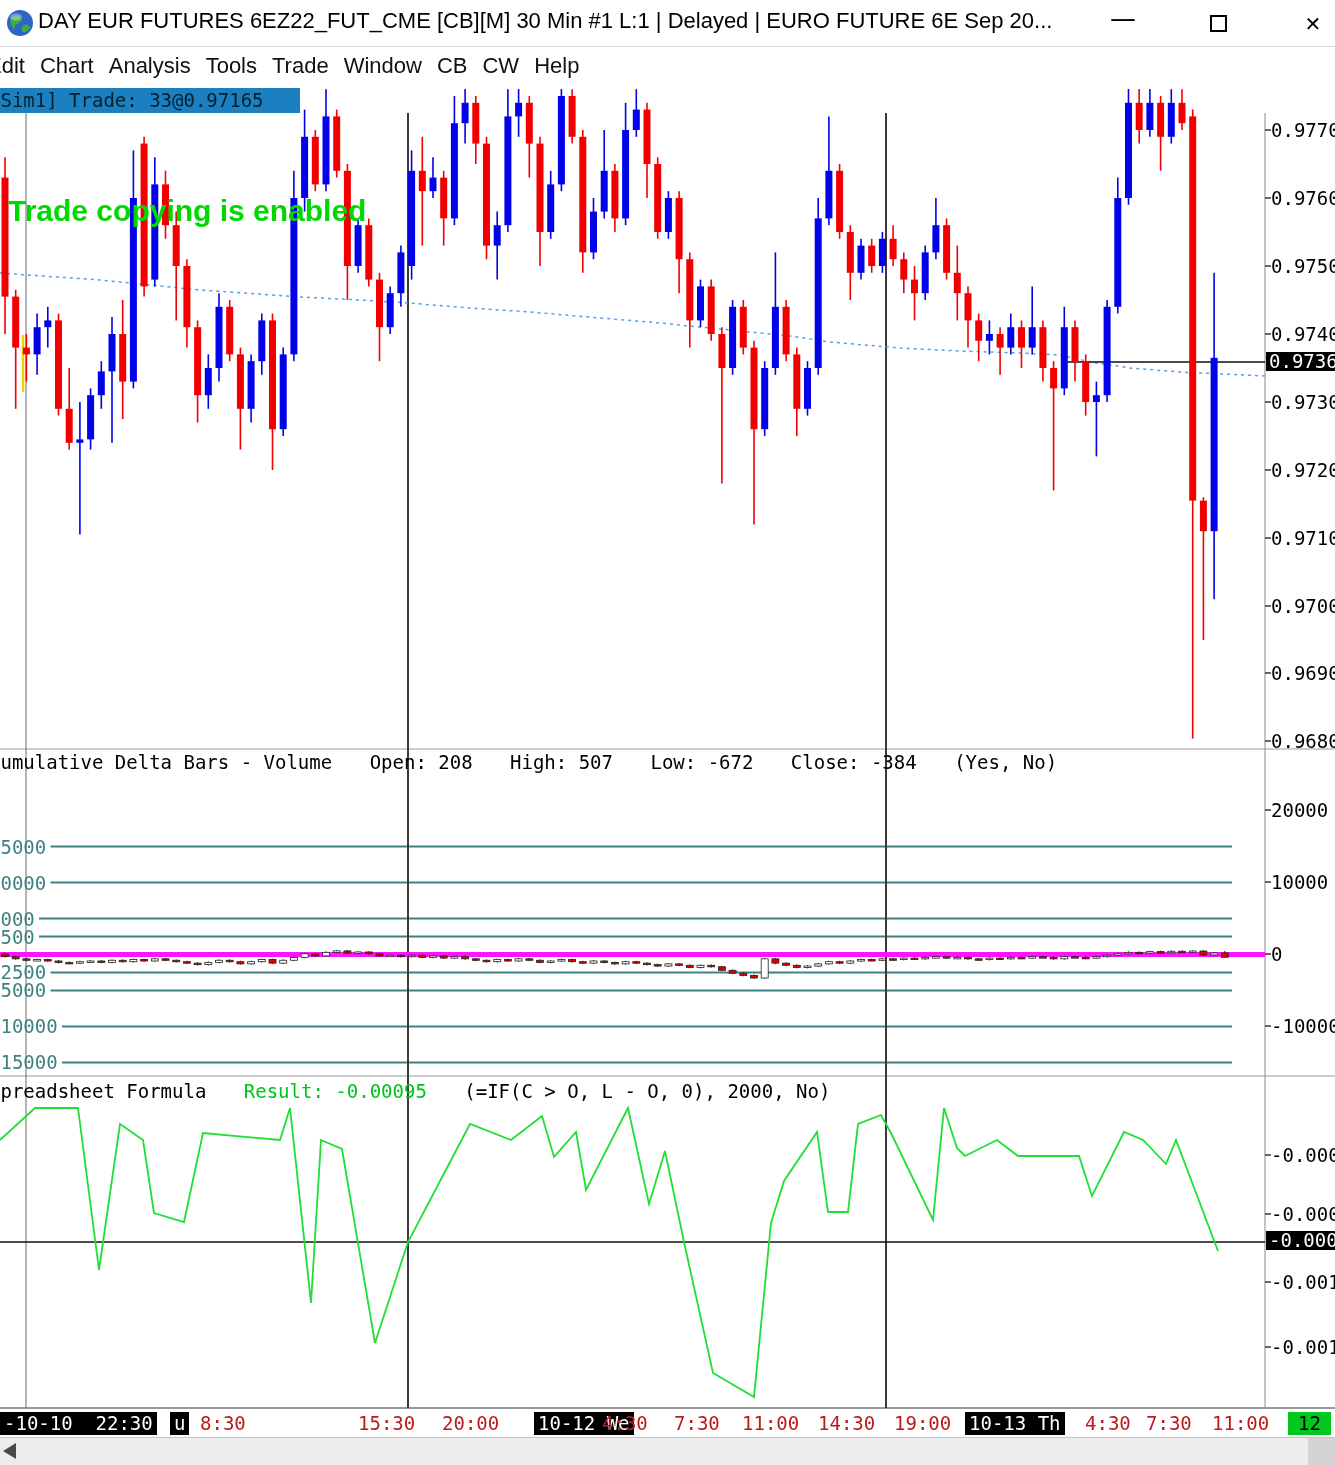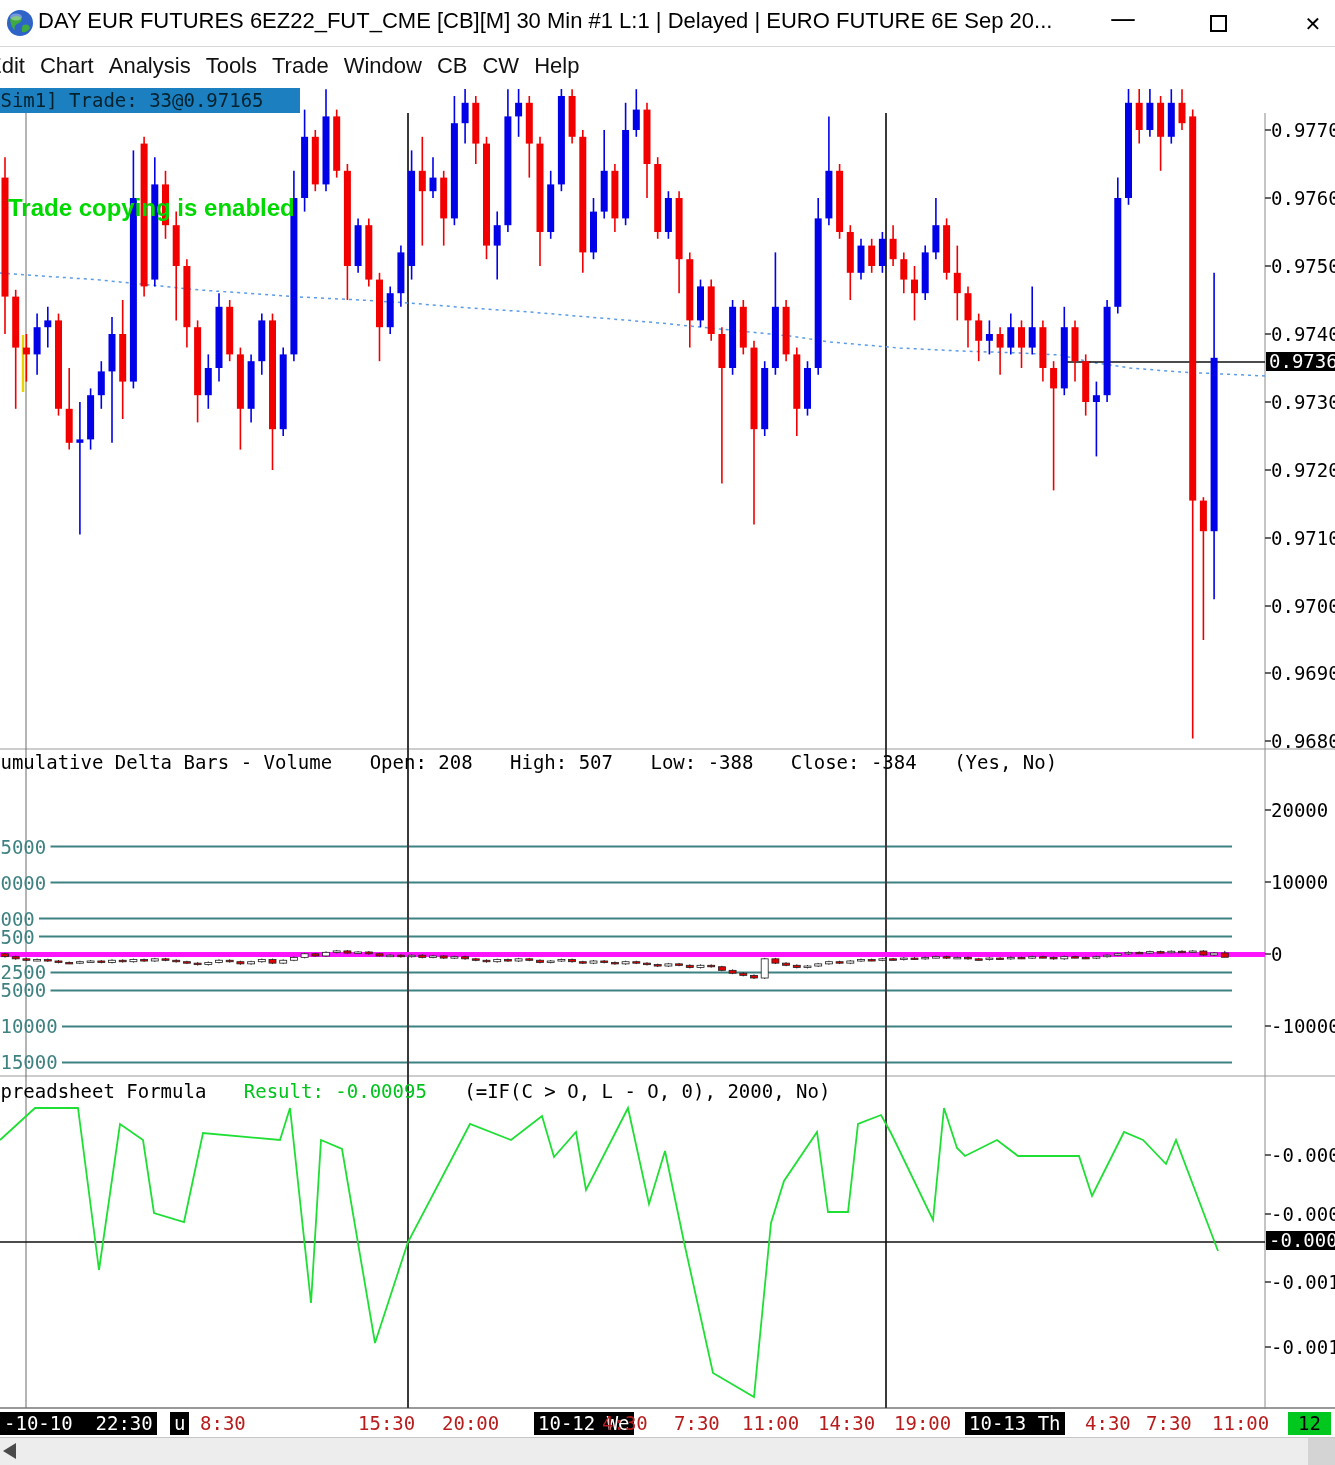--- a/index.html
+++ b/index.html
@@ -15,21 +15,21 @@
   #btn-close{left:1290px}
   #max-glyph{display:inline-block;width:17px;height:17px;border:2px solid #000;margin-top:5px}
   
   #menubar{left:0;top:47px;width:1335px;height:41px;background:#fff;z-index:40;font-family:"Liberation Sans",sans-serif;font-size:22px;color:#111;white-space:nowrap;padding-top:6px}
   .menu-item{display:inline-block;margin-right:15px}
   
   #sim-box{left:0;top:88px;width:300px;height:25px;background:#1b7fc0;color:#00222f;font-size:19px;line-height:25px;z-index:30;overflow:hidden;white-space:nowrap}
   #sim-inner{position:relative;left:-11px}
   #symbol-label{left:304px;top:88px;height:25px;background:#fff;color:#000;font-size:19px;line-height:25px;z-index:30;padding:0 10px 0 2px;white-space:nowrap}
   
-  #trade-copy-msg{left:8px;top:194px;font-family:"Liberation Sans",sans-serif;font-weight:bold;font-size:24px;color:#00d900;z-index:25;white-space:nowrap}
+  #trade-copy-msg{left:8px;top:194px;font-family:"Liberation Sans",sans-serif;font-weight:bold;font-size:30px;color:#00d900;z-index:25;white-space:nowrap}
   
   #chart-svg{left:0;top:0;z-index:5}
   
   .ax-label{color:#000;font-size:19px;line-height:19px;z-index:10;white-space:pre}
   .teal{color:#3e8181}
   .hl{background:#000;color:#fff;padding:0 3px;z-index:12}
   
   .pane-header{font-size:19px;line-height:19px;color:#000;z-index:15;white-space:nowrap}
   #delta-header{left:-11px;top:753px}
   #formula-header{left:-11px;top:1082px}
@@ -585,21 +585,21 @@
   <div id="menubar" class="abs"><span class="menu-item" style="margin-left: -13px;">Edit</span><span class="menu-item">Chart</span><span class="menu-item">Analysis</span><span class="menu-item">Tools</span><span class="menu-item">Trade</span><span class="menu-item">Window</span><span class="menu-item">CB</span><span class="menu-item">CW</span><span class="menu-item">Help</span></div>
 
   <div id="sim-box" class="abs"><span id="sim-inner">[Sim1]  Trade: 33@0.97165</span></div>
 
   <div id="trade-copy-msg" class="abs">Trade copying is enabled</div>
 
   <div id="delta-header" class="abs pane-header">
     <span class="hdr-seg">Cumulative Delta Bars - Volume</span>
     <span class="hdr-seg">Open: 208</span>
     <span class="hdr-seg">High: 507</span>
-    <span class="hdr-seg">Low: -388</span>
+    <span class="hdr-seg">Low: -672</span>
     <span class="hdr-seg red-text">Close: -384</span>
     <span class="hdr-seg">(Yes, No)</span>
   </div>
   <div id="formula-header" class="abs pane-header">
     <span class="hdr-seg">Spreadsheet Formula</span>
     <span class="hdr-seg green-text">Result: -0.00095</span>
     <span class="hdr-seg">(=IF(C &gt; O, L - O, 0), 2000, No)</span>
   </div>
 
   <div id="axis-labels">

